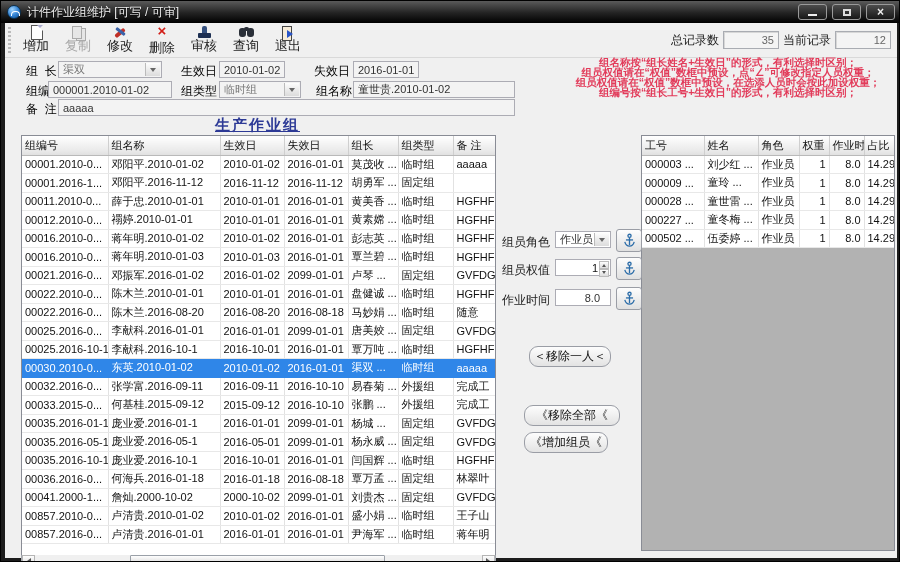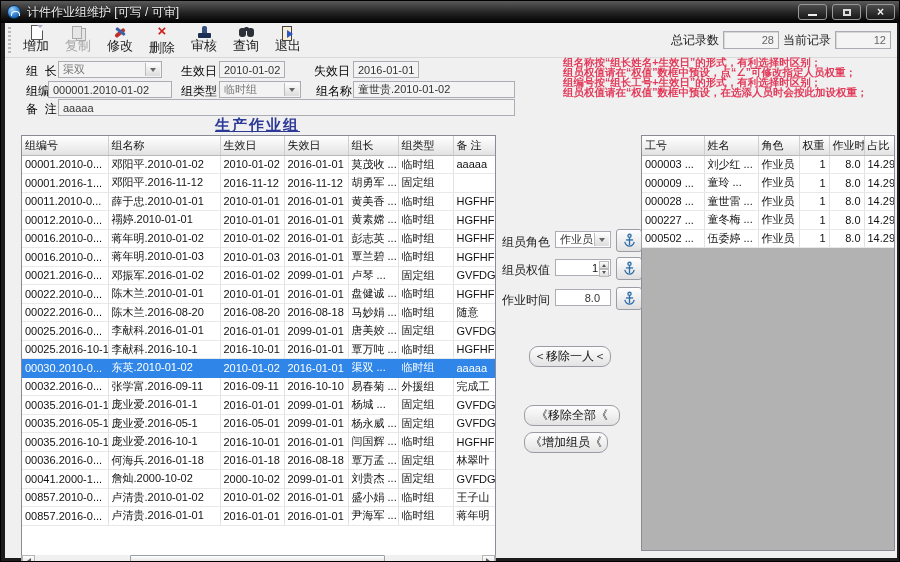--- a/index.html
+++ b/index.html
@@ -67,21 +67,21 @@
     display:flex;align-items:center;justify-content:flex-end;padding-right:4px;}
   
   .flabel{position:absolute;font-size:12px;color:#000000;white-space:pre;}
   .field{position:absolute;height:17px;background:#f3f3f3;border:1px solid #acacb4;
     font-size:11px;color:#333;display:flex;align-items:center;padding:0 4px;white-space:nowrap;overflow:hidden;}
   .combo .arrowbox{position:absolute;right:1px;top:1px;bottom:1px;width:15px;
     background:linear-gradient(#fdfdfd,#dcdcdc);border-left:1px solid #bbb;
     display:flex;align-items:center;justify-content:center;}
   .tri-down{width:0;height:0;border:3.5px solid transparent;border-top:4px solid #666;margin-top:3px;}
   
-  #notes{position:absolute;right:4px;top:34px;width:330px;text-align:left;
+  #notes{position:absolute;right:4px;top:34px;width:330px;text-align:center;
     font-size:10.5px;line-height:10px;font-weight:bold;}
   
   .sectitle{position:absolute;font-size:15px;font-weight:bold;color:#2d3a96;
     text-decoration:underline;letter-spacing:2px;}
   
   .gridwrap{position:absolute;border:1px solid #898c95;background:#fff;overflow:hidden;}
   table.grid{border-collapse:collapse;table-layout:fixed;font-size:11px;color:#111;width:100%;}
   table.grid th{height:19px;font-weight:normal;text-align:left;padding:0 3px;
     background:linear-gradient(#ffffff,#e9e9e9 80%,#e0e0e0);
     border-right:1px solid #cfcfcf;border-bottom:1px solid #b9b9b9;
@@ -170,21 +170,21 @@
           </div>
           <div class="tbtn">
             <span class="ticon exit"></span>
             <span class="tlabel">退出</span>
           </div>
         </div>
     </div>
 
     <div id="counters">
       <span>总记录数</span>
-      <span class="cntbox">28</span>
+      <span class="cntbox">35</span>
       <span>当前记录</span>
       <span class="cntbox">12</span>
     </div>
 
     <span class="flabel" style="left:21px;top:40px;">组  长</span>
     <div class="field combo" style="left:53px;top:38px;width:104px;color:#777;">
       <span>渠双</span>
       <span class="arrowbox">
           <span class="tri-down"></span>
         </span>
@@ -215,22 +215,22 @@
     </div>
 
     <span class="flabel" style="left:21px;top:78px;">备  注</span>
     <div class="field" style="left:53px;top:76px;width:457px;">
       <span>aaaaa</span>
     </div>
 
     <div id="notes" style="color: rgb(226, 59, 90);">
         <div>组名称按“组长姓名+生效日”的形式，有利选择时区别；</div>
         <div>组员权值请在“权值”数框中预设，点“∠”可修改指定人员权重；</div>
+        <div>组员权值请在“权值”数框中预设，在选添人员时会按此加设权重；</div>
         <div>组编号按“组长工号+生效日”的形式，有利选择时区别；</div>
-        <div>组员权值请在“权值”数框中预设，在选添人员时会按此加设权重；</div>
       </div>
 
     <div class="sectitle" style="left:210px;top:93px;">生产作业组</div>
     <div class="sectitle" style="left:728px;top:93px;margin-top:23px;">组员名单</div>
 
     <div class="gridwrap" style="left:16px;top:112px;width:475px;height:421px;">
       <table class="grid">
           <colgroup>
             <col style="width: 86px;">
             <col style="width: 112px;">
@@ -363,20 +363,29 @@
             <tr>
               <td>00032.2016-0...</td>
               <td>张学富.2016-09-11</td>
               <td>2016-09-11</td>
               <td>2016-10-10</td>
               <td>易春菊 ...</td>
               <td>外援组</td>
               <td>完成工</td>
             </tr>
             <tr>
+              <td>00033.2015-0...</td>
+              <td>何基桂.2015-09-12</td>
+              <td>2015-09-12</td>
+              <td>2016-10-10</td>
+              <td>张鹏   ...</td>
+              <td>外援组</td>
+              <td>完成工</td>
+            </tr>
+            <tr>
               <td>00035.2016-01-1</td>
               <td>庞业爱.2016-01-1</td>
               <td>2016-01-01</td>
               <td>2099-01-01</td>
               <td>杨城   ...</td>
               <td>固定组</td>
               <td>GVFDGF</td>
             </tr>
             <tr>
               <td>00035.2016-05-1</td>

